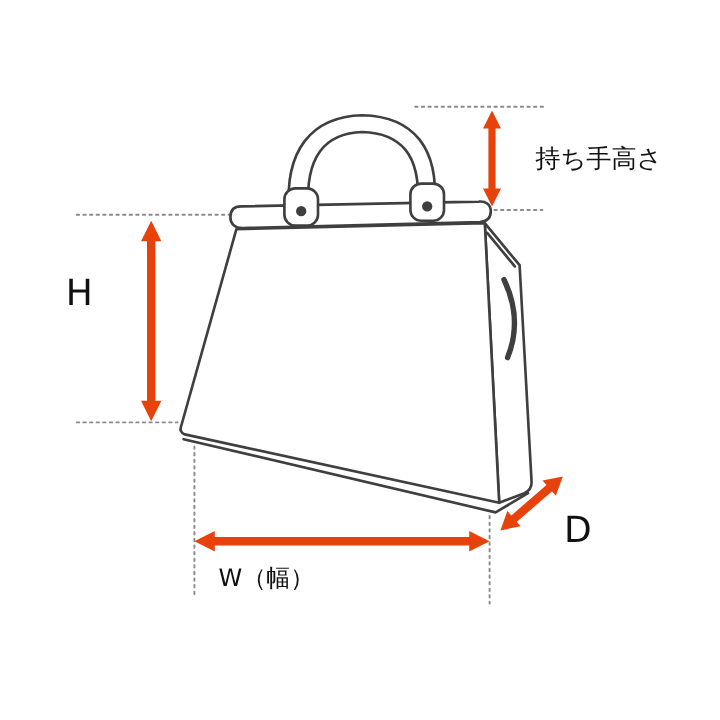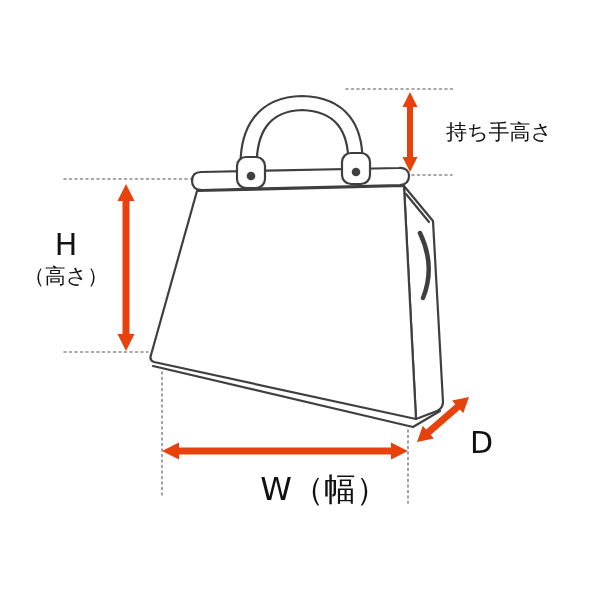--- a/index.html
+++ b/index.html
@@ -77,22 +77,21 @@
         <polygon points="469,397 463.2,413.2 452.1,400.4" fill="#e8420c"></polygon>
       </g>
 
     </g>
   </svg>
 
   <div class="label" style="left:446px; top:118px; font-size:21px;">持ち手高さ</div>
 
   <div class="label" style="left:16px; top:228px; width:100px; text-align:center;">
     <div class="cap" style="font-size:30px;">H</div>
-    <div class="cap" style="font-size:21px; margin-top:4px;">（高さ）</div>
   </div>
 
-  <div class="label" style="left:182px; top:468px; width:206px; text-align:right; font-size:32px;">W（幅）</div>
+  <div class="label" style="left:182px; top:468px; width:206px; text-align:left; font-size:20px;">W（幅）</div>
 
   <div class="label" style="left:460px; top:426px;">
     <div class="cap" style="font-size:30px; padding-left:10px;">D</div>
   </div>
 
 </div>
 
 </body></html>

